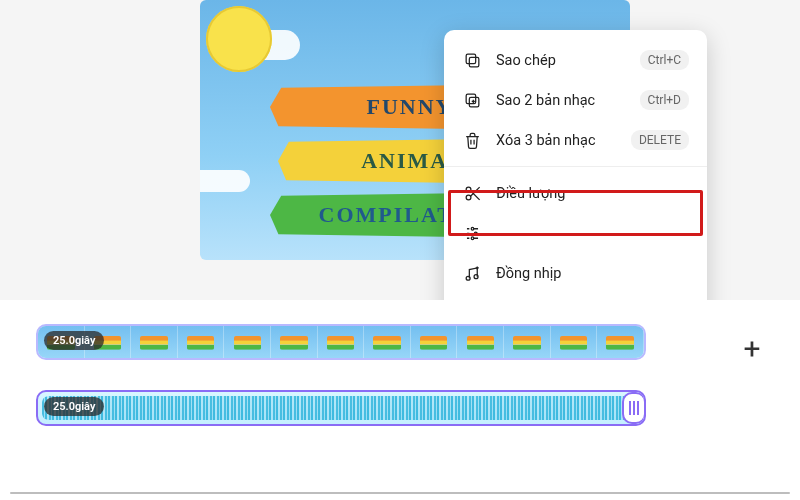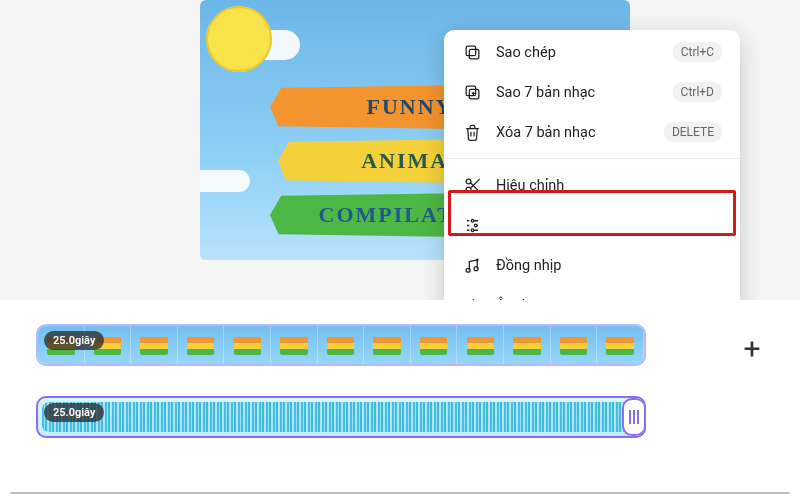--- a/index.html
+++ b/index.html
@@ -85,25 +85,25 @@
   .banner.b1 { top: 84px;  background: #f3942e; color: #23486b; }
   .banner.b2 { top: 138px; background: #f4d13a; color: #2a5a45; left: 78px; width: 270px;}
   .banner.b3 { top: 192px; background: #4db745; color: #205a8c; left: 70px;}
   .banner span { font-size: 22px; }
 
   
   .context-menu {
     position: absolute;
     top: 30px;
     left: 444px;
-    width: 296px;
+    width: 263px;
     background: #fff;
     border-radius: 10px;
     box-shadow: 0 6px 24px rgba(0,0,0,.18);
-    padding: 2px 0;
+    padding: 10px 0;
   }
   .menu-item {
     display: flex;
     align-items: center;
     gap: 14px;
     padding: 10px 18px;
     font-size: 14.5px;
     color: #222;
     cursor: pointer;
   }
@@ -136,21 +136,21 @@
   .timeline {
     position: absolute;
     left: 0; right: 0;
     top: 300px;
     bottom: 0;
     background: #fff;
     padding: 24px 16px 8px 36px;
   }
   .track {
     position: relative;
-    height: 42px;
+    height: 36px;
     border-radius: 10px;
     margin-bottom: 30px;
     width: 610px;
   }
   .track .badge {
     position: absolute;
     top: 5px; left: 6px;
     background: rgba(40,40,40,.75);
     color: #fff;
     font-size: 11px;
@@ -260,42 +260,42 @@
       <span class="menu-kbd">Ctrl+C</span>
     </div>
     <div class="menu-item">
       <span class="menu-icon">
         <svg viewBox="0 0 24 24">
           <rect x="4" y="4" width="12" height="12" rx="2"></rect>
           <rect x="8" y="8" width="12" height="12" rx="2"></rect>
           <path d="M13 11v4M11 13h4"></path>
         </svg>
       </span>
-      <span class="menu-label">Sao 7 bản nhạc</span>
+      <span class="menu-label">Sao 2 bản nhạc</span>
       <span class="menu-kbd">Ctrl+D</span>
     </div>
     <div class="menu-item">
       <span class="menu-icon">
         <svg viewBox="0 0 24 24">
           <path d="M4 7h16M9 7V5a2 2 0 0 1 2-2h2a2 2 0 0 1 2 2v2M6 7l1 13a2 2 0 0 0 2 2h6a2 2 0 0 0 2-2l1-13M10 11v6M14 11v6"></path>
         </svg>
       </span>
-      <span class="menu-label">Xóa 7 bản nhạc</span>
+      <span class="menu-label">Xóa 3 bản nhạc</span>
       <span class="menu-kbd">DELETE</span>
     </div>
     <div class="menu-divider"></div>
     <div class="menu-item">
       <span class="menu-icon">
         <svg viewBox="0 0 24 24">
           <circle cx="7" cy="17" r="3"></circle>
           <circle cx="7" cy="7" r="3"></circle>
           <path d="M9.5 8.5 21 20M9.5 15.5 21 4"></path>
         </svg>
       </span>
-      <span class="menu-label">Hiệu chỉnh</span>
+      <span class="menu-label">Điều lượng</span>
     </div>
     <div class="menu-item">
       <span class="menu-icon">
         <svg viewBox="0 0 24 24">
           <path d="M5 12h3M5 6h3M5 18h3"></path>
           <circle cx="12" cy="6" r="1.6"></circle>
           <circle cx="16" cy="12" r="1.6"></circle>
           <circle cx="12" cy="18" r="1.6"></circle>
           <path d="M13.5 6H19M17.5 12H19M13.5 18H19"></path>
         </svg>

